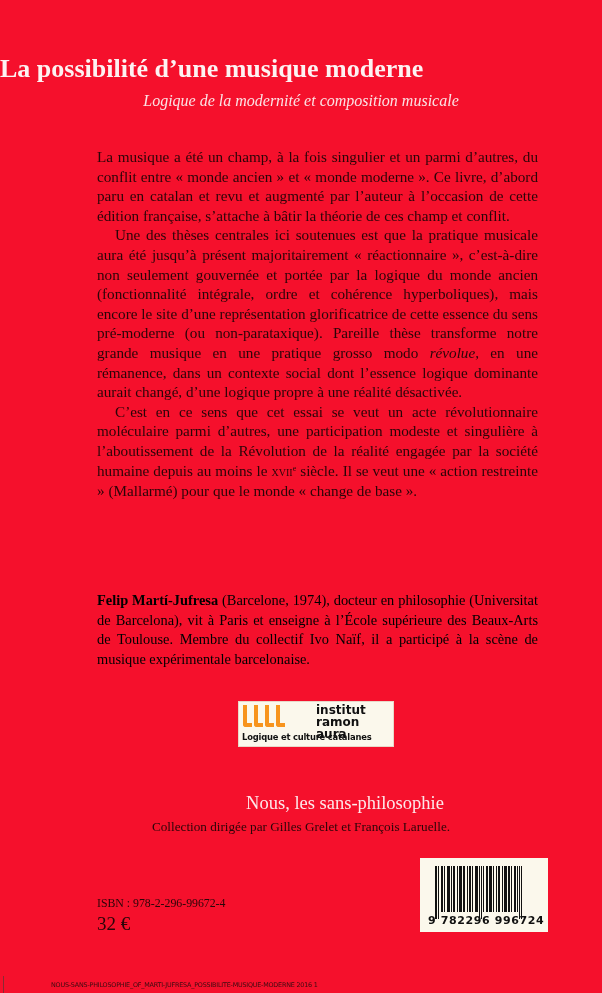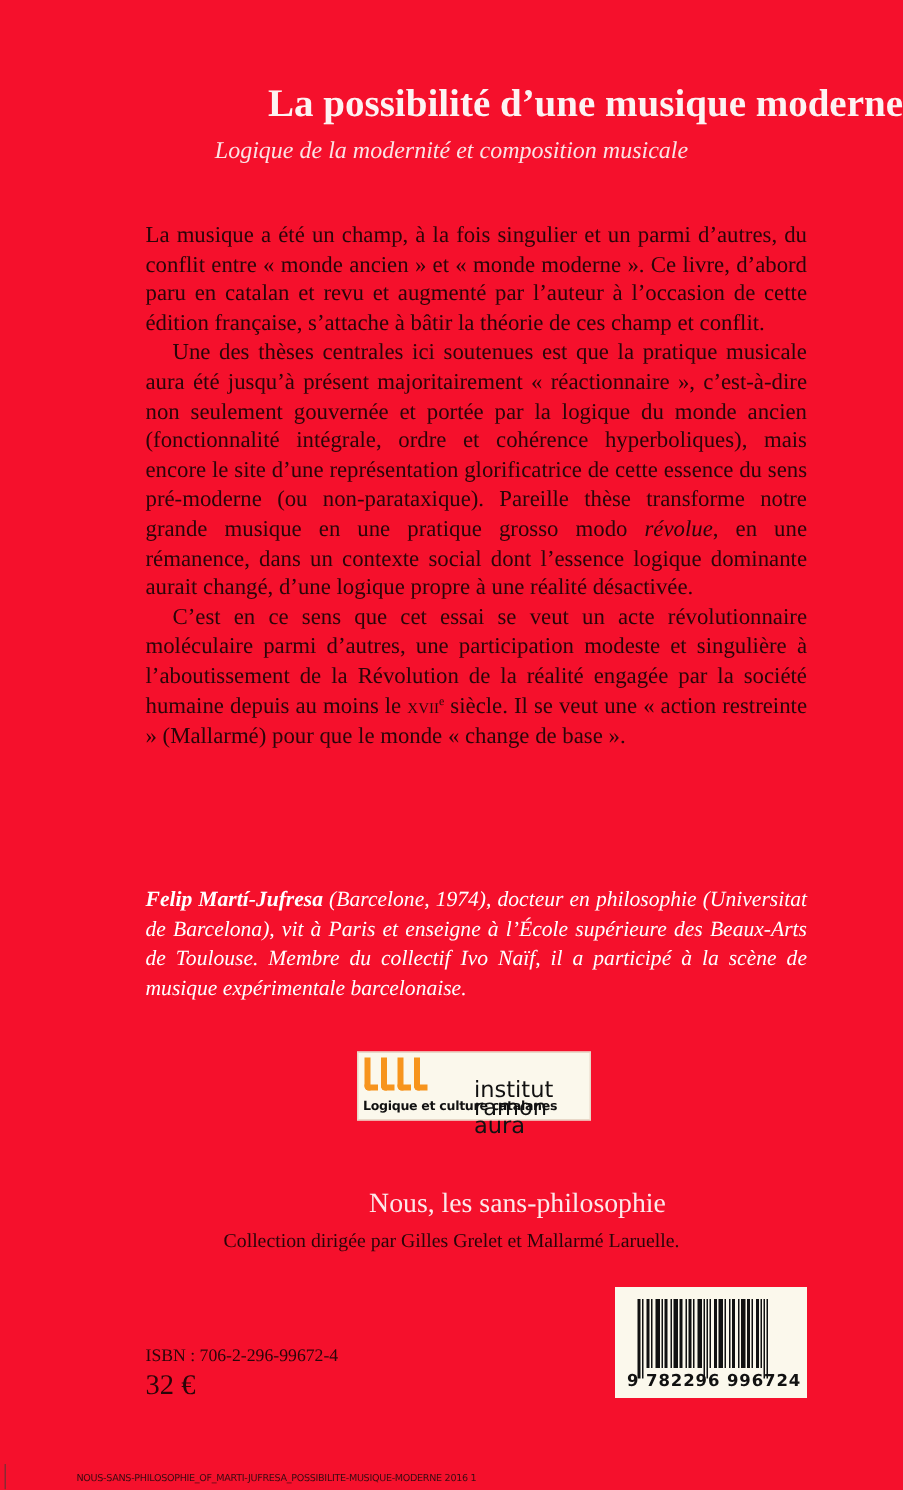--- a/index.html
+++ b/index.html
@@ -21,21 +21,21 @@
       top: 976px;
       width: 1px;
       height: 17px;
       background: #8a2a33;
     }
     .title {
       position: absolute;
       left: 0;
       width: 602px;
       top: 54px;
-      text-align: right;
+      text-align: left;
       font-size: 26px;
       font-weight: bold;
       color: #fdf2f2;
       letter-spacing: 0px;
     }
     .subtitle {
       position: absolute;
       left: 0;
       width: 602px;
       top: 92px;
@@ -70,23 +70,22 @@
       vertical-align: 5px;
       line-height: 0;
     }
     .bio {
       position: absolute;
       left: 97px;
       width: 441px;
       top: 591px;
       font-size: 14.4px;
       line-height: 19.6px;
-      font-style: italic;
       text-align: justify;
-      color: #ffffff;
+      color: #000000;
     }
     .bio b {
       font-weight: bold;
     }
     .logo {
       position: absolute;
       left: 238px;
       top: 701px;
       width: 156px;
       height: 46px;
@@ -123,24 +122,24 @@
       left: 0;
       bottom: 0;
       width: 9px;
       height: 4px;
       background: #f7941d;
       border-radius: 0 0 0 3px;
     }
     .logo-name {
       position: absolute;
       left: 77px;
-      top: 18px;
+      top: 2px;
       font-family: "DejaVu Sans", sans-serif;
-      font-weight: normal;
-      font-size: 15px;
+      font-weight: bold;
+      font-size: 12px;
       line-height: 12px;
       color: #111;
     }
     .logo-tag {
       position: absolute;
       left: 3px;
       top: 30px;
       font-family: "DejaVu Sans", sans-serif;
       font-weight: bold;
       font-size: 8.4px;
@@ -176,21 +175,21 @@
     }
     .price {
       position: absolute;
       left: 97px;
       top: 913px;
       font-size: 19px;
       color: #2a0508;
     }
     .barcode-box {
       position: absolute;
-      left: 410px;
+      left: 420px;
       top: 858px;
       width: 128px;
       height: 74px;
       background: #fbf8ec;
     }
     .barcode-bars {
       position: absolute;
       left: 15px;
       top: 8px;
       width: 100px;
@@ -256,23 +255,23 @@
     <div class="logo-bar"></div>
   </div>
   <div class="logo-name">
     <div>institut</div>
     <div>ramon aura</div>
   </div>
   <div class="logo-tag">Logique et culture catalanes</div>
 </div>
 
 <div class="series">Nous, les sans-philosophie</div>
-<div class="collection">Collection dirigée par Gilles Grelet et Mallarmé Laruelle.</div>
-
-<div class="isbn">ISBN : 706-2-296-99672-4</div>
+<div class="collection">Collection dirigée par Gilles Grelet et François Laruelle.</div>
+
+<div class="isbn">ISBN : 978-2-296-99672-4</div>
 <div class="price">32 €</div>
 
 <div class="barcode-box">
   <div class="barcode-bars">
     <span class="guard" style="width:1.5px"></span>
       <span class="gap" style="width:1px"></span>
       <span class="guard" style="width:1px"></span>
     <span class="gap" style="width:2px"></span>
       <span style="width:2px"></span>
       <span class="gap" style="width:1px"></span>

